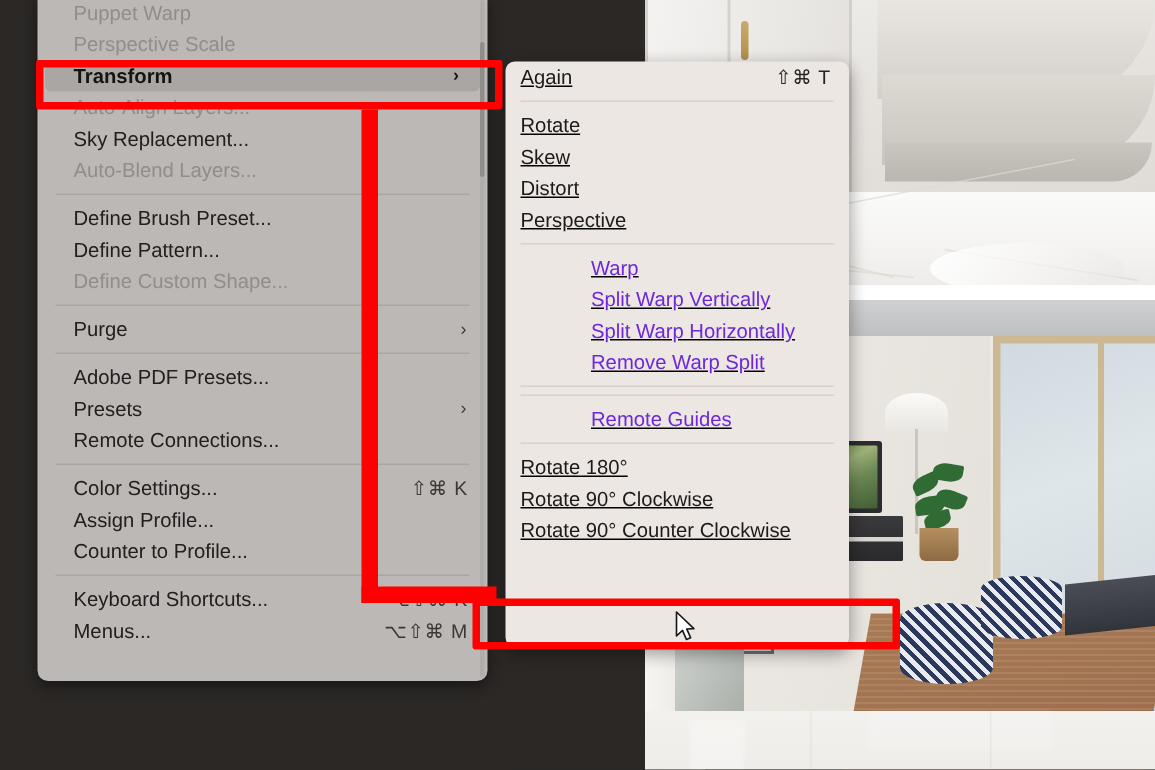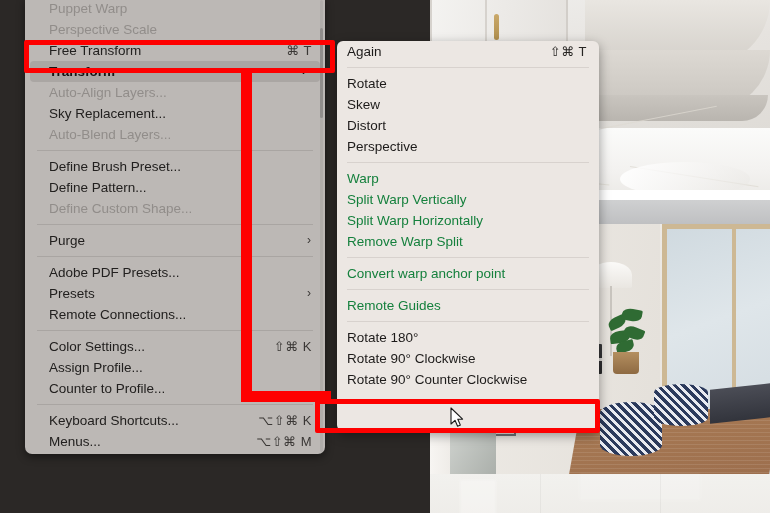--- a/index.html
+++ b/index.html
@@ -106,31 +106,32 @@
     position:absolute; right:2px; top:2px; width:3px; height:452px;
     background:rgba(0,0,0,.06); border-radius:2px;
   }
   #menu-scroll-thumb{
     position:absolute; right:2px; top:30px; width:3px; height:90px;
     background:rgba(0,0,0,.18); border-radius:2px;
   }
 
   
   #transform-submenu{
-    position:absolute; left:337px; top:41px; width:262px; height:390px;
+    position:absolute; left:337px; top:41px; width:229px; height:390px;
     background:#ece7e3;
     border-radius:6px;
     box-shadow:0 4px 12px rgba(0,0,0,.40);
     overflow:hidden;
+    text-decoration:underline;
   }
   #transform-submenu .mi{
     position:relative; height:21px; line-height:21px;
     padding:0 12px 0 10px; font-size:13.5px; color:#1d1b1a; white-space:nowrap;
   }
-  #transform-submenu .mi.dim{ color:#15803d; }
+  #transform-submenu .mi.dim{ color:#6d28d9;margin-left:47px; }
   #transform-submenu .sep{ height:1px; background:#d8d2ce; margin:5px 10px; }
   #transform-submenu .sc{ position:absolute; right:12px; top:0; font-size:13px; color:#262422; letter-spacing:.5px;}
 
   
   .redbox{ position:absolute; border:5px solid #fe0000; border-radius:2px; }
   .redline{ position:absolute; background:#fe0000; }
 
   
   #cursor{ position:absolute; left:450px; top:407px; width:14px; height:21px; }
 </style>
@@ -215,24 +216,20 @@
 </div>
 
 <div id="edit-menu">
 
   <div class="mi dim">
     <span>Puppet Warp</span>
   </div>
   <div class="mi dim">
     <span>Perspective Scale</span>
   </div>
-  <div class="mi">
-    <span>Free Transform</span>
-    <span class="sc">⌘ T</span>
-  </div>
   <div class="mi sel">
     <span>Transform</span>
     <span class="arrow">›</span>
   </div>
   <div class="mi dim">
     <span>Auto-Align Layers...</span>
   </div>
   <div class="mi">
     <span>Sky Replacement...</span>
   </div>
@@ -335,23 +332,20 @@
   </div>
   <div class="mi dim">
     <span>Split Warp Horizontally</span>
   </div>
   <div class="mi dim">
     <span>Remove Warp Split</span>
   </div>
 
   <div class="sep"></div>
 
-  <div class="mi dim">
-    <span>Convert warp anchor point</span>
-  </div>
 
   <div class="sep"></div>
 
   <div class="mi dim">
     <span>Remote Guides</span>
   </div>
 
   <div class="sep"></div>
 
   <div class="mi">

